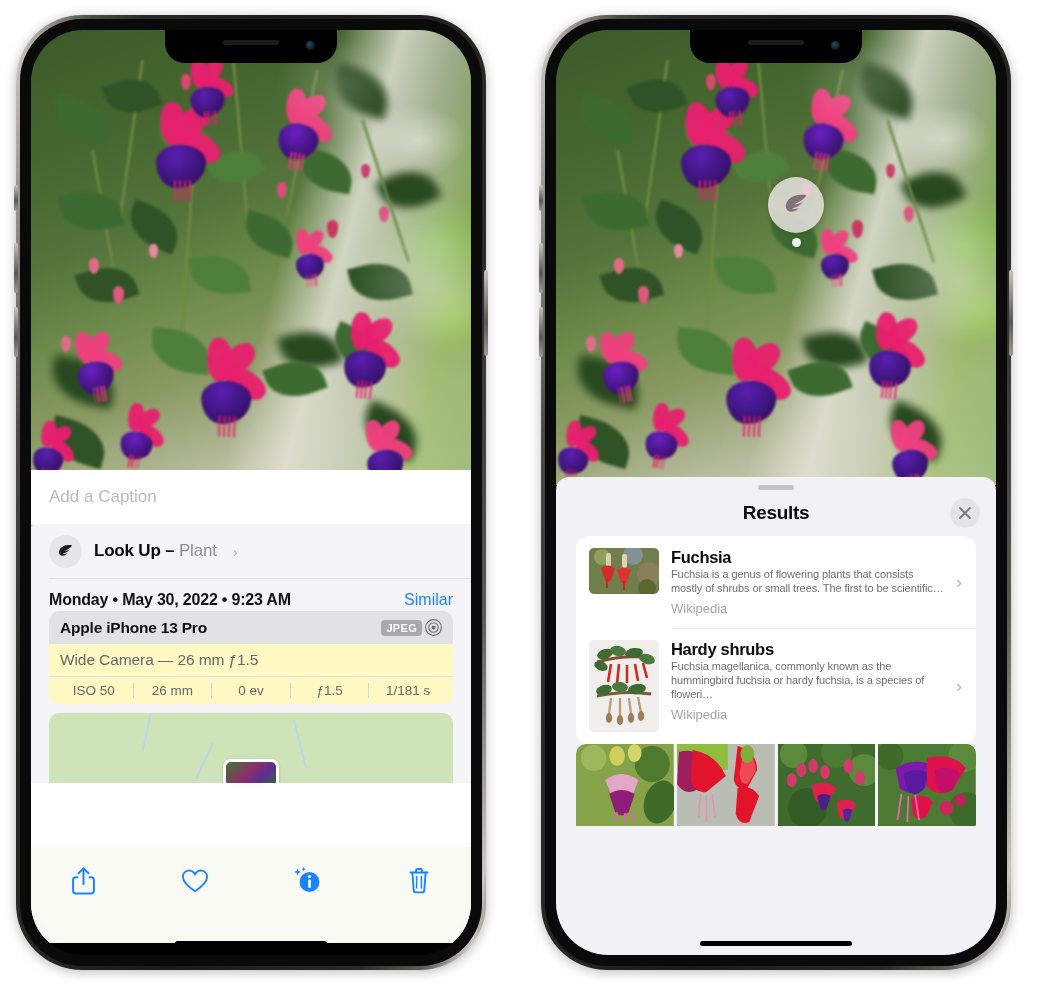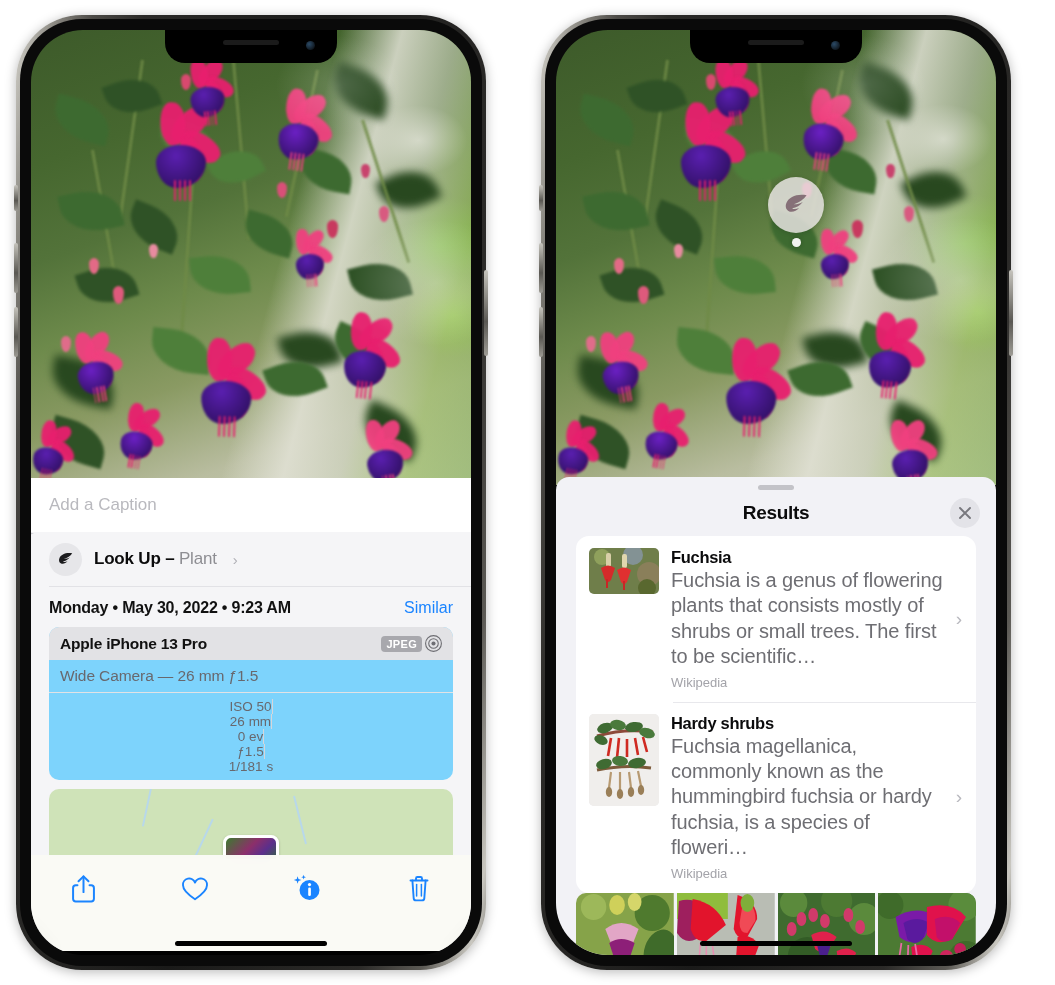--- a/index.html
+++ b/index.html
@@ -68,21 +68,21 @@
     overflow: hidden;
     background:
       radial-gradient(ellipse 70px 50px at 88% 24%, #cfd7c6 0%, rgba(207,215,198,0) 70%),
       radial-gradient(ellipse 90px 70px at 93% 47%, #7fc24a 0%, rgba(127,194,74,0) 72%),
       radial-gradient(ellipse 70px 60px at 96% 62%, #a9d36b 0%, rgba(169,211,107,0) 70%),
       linear-gradient(160deg, #3d5a2a 0%, #46672f 22%, #53733a 38%, #6d8a4b 52%, #8a9a63 66%, #b9bda0 82%, #cdd2bb 100%);
   }
 
   
   .info-sheet {
-    position: absolute; left: 0; right: 0; bottom: 4px;
+    position: absolute; left: 0; right: 0; bottom: 12px;
     background: #ffffff;
     z-index: 10;
   }
   .caption-row {
     height: 54px;
     display: flex; align-items: center;
     padding: 0 18px;
     background: #ffffff;
     font-size: 17px; color: #b9b9be;
   }
@@ -112,21 +112,21 @@
   .date-text { font-size: 16px; font-weight: 700; color: #111; letter-spacing: -0.2px; }
   .adjust { font-size: 16px; color: #1a84ff; }
   .file-row {
     display: flex; align-items: center; gap: 9px;
     padding: 1px 18px 11px 18px; background: #f5f5f7;
     font-size: 16px; color: #3c3c43;
   }
   .cloud-slash { width: 22px; height: 16px; flex: 0 0 auto; }
 
   .exif-card {
-    margin: 8px 18px; background: #7dd3fc; border-radius: 10px; overflow: hidden;
+    margin: 0 18px; background: #fef9c3; border-radius: 10px; overflow: hidden;
   }
   .exif-head {
     display: flex; align-items: center; justify-content: space-between;
     padding: 7px 10px 7px 11px; background: #e2e2e5;
   }
   .exif-device { font-size: 15.5px; font-weight: 700; color: #111; letter-spacing: -0.2px; }
   .exif-head-right { display: flex; align-items: center; gap: 2px; }
   .jpeg-chip {
     background: #a8a8ad; color: #fff; font-size: 11px; font-weight: 700;
     padding: 2px 5px; border-radius: 4px; letter-spacing: .3px;
@@ -135,21 +135,20 @@
   .exif-body { padding: 7px 11px 7px 11px; }
   .exif-line { font-size: 15.5px; color: #68686e; letter-spacing: -0.1px; }
   .exif-line.row2 { display: flex; align-items: center; justify-content: space-between; margin-top: 2px; }
   .vibrant-chip {
     border: 1px solid #a5a5ab; color: #6e6e75; font-size: 11px; font-weight: 500;
     padding: 2px 9px; border-radius: 9px; letter-spacing: .4px;
   }
   .exif-foot {
     display: flex; align-items: center; border-top: 1px solid #e2e2e5;
     padding: 6px 6px;
-    flex-direction: column;
   }
   .exif-foot .cell {
     flex: 1; text-align: center; font-size: 13.5px; color: #68686e;
     border-right: 1px solid #d6d6da;
   }
   .exif-foot .cell:last-child { border-right: none; }
 
   .map-strip {
     margin: 9px 18px 0 18px; height: 70px; border-radius: 10px 10px 0 0;
     position: relative; overflow: hidden;
@@ -228,21 +227,21 @@
   }
   .card { display: flex; align-items: flex-start; padding: 12px 10px 12px 13px; gap: 12px; position: relative; }
   .card + .card::before {
     content: ""; position: absolute; left: 97px; right: 0; top: 0; height: 1px; background: #e8e8ec;
   }
   .card-thumb { flex: 0 0 auto; border-radius: 5px; overflow: hidden; background: #e9e9ec; }
   .thumb-a { width: 70px; height: 46px; }
   .thumb-b { width: 70px; height: 92px; }
   .card-body { flex: 1 1 auto; min-width: 0; }
   .card-title { font-size: 16.5px; font-weight: 700; color: #0b0b0c; letter-spacing: -0.3px; }
-  .card-desc { font-size: 20px; color: #6e6e73; line-height: 1.27; margin-top: 1px; letter-spacing: -0.1px; }
+  .card-desc { font-size: 11px; color: #6e6e73; line-height: 1.27; margin-top: 1px; letter-spacing: -0.1px; }
   .card-src { font-size: 13px; color: #a3a3a9; margin-top: 5px; }
   .card-chev { flex: 0 0 auto; align-self: center; color: #b8b8be; font-size: 19px; padding-right: 4px; }
   .web-strip {
     display: flex; gap: 3px; margin: 0 20px; border-radius: 10px 10px 0 0; overflow: hidden;
   }
   .web-thumb { flex: 1 1 0; height: 82px; }
 </style>
 </head>
 <body>
 

